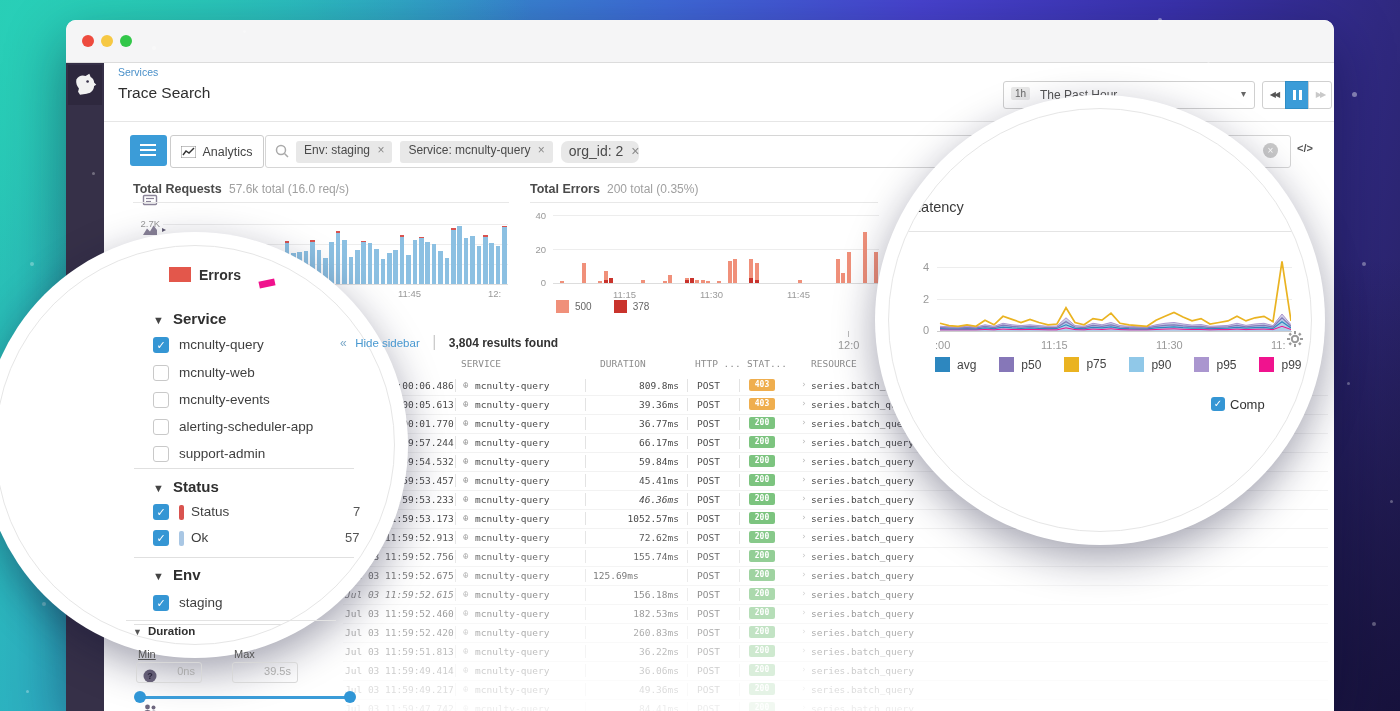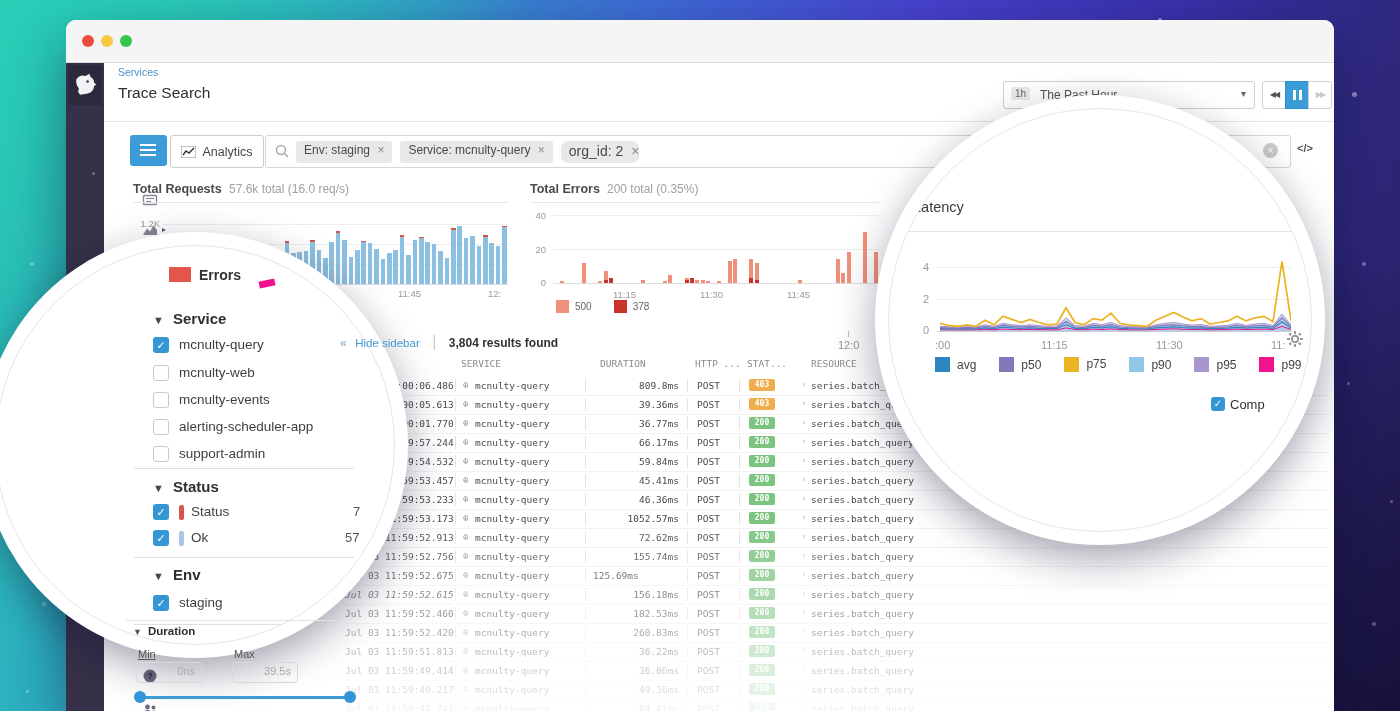--- a/index.html
+++ b/index.html
@@ -167,21 +167,21 @@
           <div style="position:relative;height:20px;background:#e8e8e8;border-radius:3px;font-size:12px;color:#4a4a4a;padding:2px 8px 0 8px;white-space:nowrap;"><span>Service: mcnulty-query</span> <span style="color:#8a8a8a;margin-left:4px;">×</span></div>
           <div style="position:relative;height:20px;background:#e8e8e8;border-radius:7px;font-size:14px;color:#4a4a4a;padding:2px 0 0 8px;white-space:nowrap;"><span>org_id: 2</span> <span style="color:#8a8a8a;margin-left:4px;">×</span></div>
         </span>
       <span class="abs" style="right:12px;top:7px;width:15px;height:15px;border-radius:50%;background:#c9c9c9;color:#fff;font-size:10px;line-height:15px;text-align:center;">×</span>
     </div>
     <div class="abs" style="left:1231px;top:122px;font-size:11px;color:#555;font-weight:bold;">&lt;/&gt;</div>
 
     <div class="abs" style="left:67px;top:162px;font-size:12.5px;font-weight:bold;color:#4a4a4a;">Total Requests</div>
     <div class="abs" style="left:163px;top:162px;font-size:12px;color:#a0a0a0;">57.6k total (16.0 req/s)</div>
     <div class="abs" style="left:67px;top:182px;width:376px;height:1px;background:#e8e8e8;"></div>
-    <div class="axlab" style="left:70px;top:198px;width:24px;text-align:right;">1.2K</div>
+    <div class="axlab" style="left:70px;top:198px;width:24px;text-align:right;">2.7K</div>
     <div class="axlab" style="left:70px;top:218px;width:24px;text-align:right;">1K</div>
     <div class="axlab" style="left:70px;top:238px;width:24px;text-align:right;">0.5K</div>
     <div class="grid" style="left:97px;top:204px;width:345px;"></div>
     <div class="grid" style="left:97px;top:224px;width:345px;"></div>
     <div class="grid" style="left:97px;top:244px;width:345px;"></div>
     <div class="abs" style="left:97px;top:264px;width:345px;height:1px;background:#ddd;"></div>
     <div id="req-bars" class="abs" style="left:97px;top:180px;width:345px;height:84px;">
         <div style="position:absolute;left:0px;bottom:0;width:4.5px;height:19px;background:#8cc0e2;"></div>
         <div style="position:absolute;left:6.4px;bottom:0;width:4.5px;height:25px;background:#8cc0e2;"></div>
         <div style="position:absolute;left:12.8px;bottom:0;width:4.5px;height:29px;background:#8cc0e2;"></div>
@@ -417,21 +417,21 @@
     <span class="abs" style="left:406px;top:3px;width:26px;height:12px;background:#7cc47f;color:#fff;border-radius:2px;font-size:8px;font-weight:bold;text-align:center;line-height:12px;">200</span>
     <span class="abs" style="left:458px;top:2px;color:#bbb;">›</span>
     <span class="abs" style="left:468px;top:4px;">series.batch_query</span>
         </div>
         <div class="mono" style="position:absolute;left:0;top:114px;width:985px;height:19px;border-bottom:1px solid #f2f2f2;opacity:1;font-size:9.5px;color:#4a4a4a;">
           <span class="abs" style="left:2px;top:4px;">Jul 03 11:59:53.233</span>
     <span class="sep" style="left:112px;top:3px;height:13px;"></span>
     <span class="abs" style="left:120px;top:3px;color:#999;">⊕</span>
     <span class="abs" style="left:132px;top:4px;">mcnulty-query</span>
     <span class="sep" style="left:242px;top:3px;height:13px;"></span>
-    <span class="abs" style="left:250px;top:4px;width:86px;text-align:right;">46.36ms</span>
+    <span class="abs" style="left:250px;top:4px;width:86px;text-align:right;font-style:italic;">46.36ms</span>
     <span class="sep" style="left:344px;top:3px;height:13px;"></span>
     <span class="abs" style="left:354px;top:4px;">POST</span>
     <span class="sep" style="left:396px;top:3px;height:13px;"></span>
     <span class="abs" style="left:406px;top:3px;width:26px;height:12px;background:#7cc47f;color:#fff;border-radius:2px;font-size:8px;font-weight:bold;text-align:center;line-height:12px;">200</span>
     <span class="abs" style="left:458px;top:2px;color:#bbb;">›</span>
     <span class="abs" style="left:468px;top:4px;">series.batch_query</span>
         </div>
         <div class="mono" style="position:absolute;left:0;top:133px;width:985px;height:19px;border-bottom:1px solid #f2f2f2;opacity:1;font-size:9.5px;color:#4a4a4a;">
           <span class="abs" style="left:2px;top:4px;">Jul 03 11:59:53.173</span>
     <span class="sep" style="left:112px;top:3px;height:13px;"></span>

